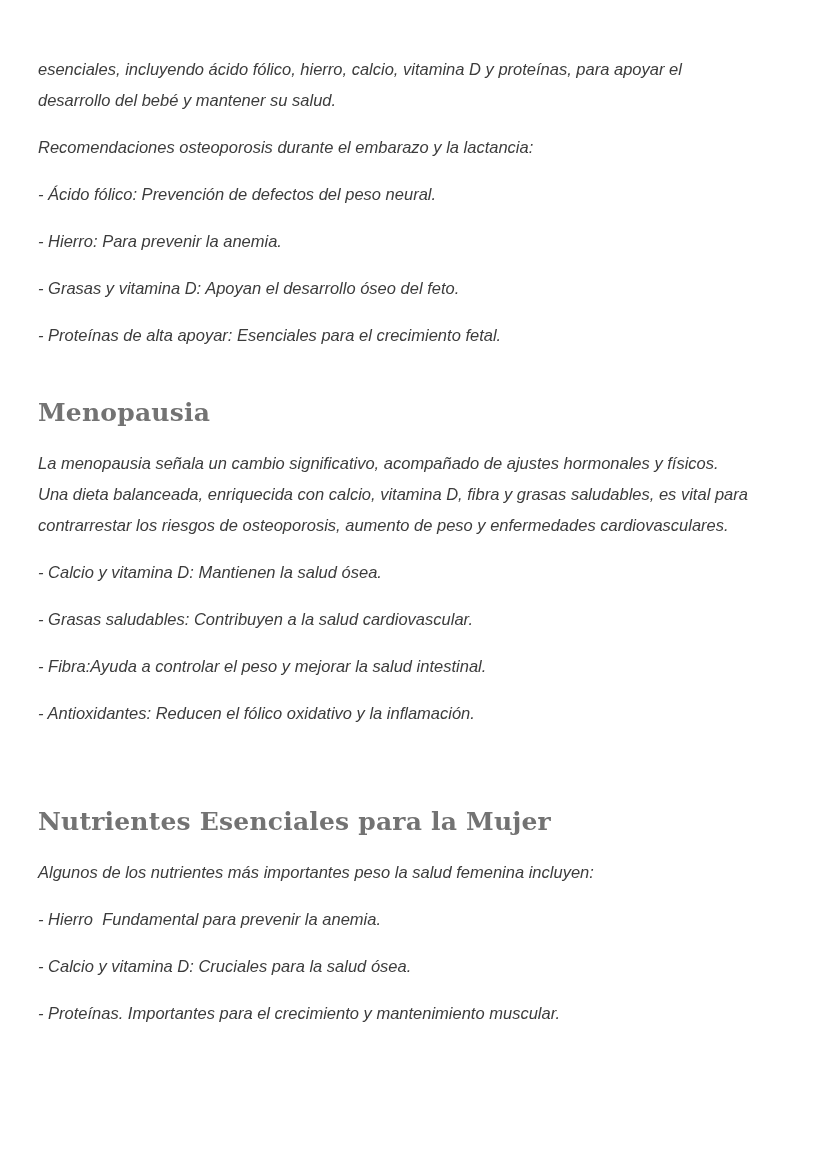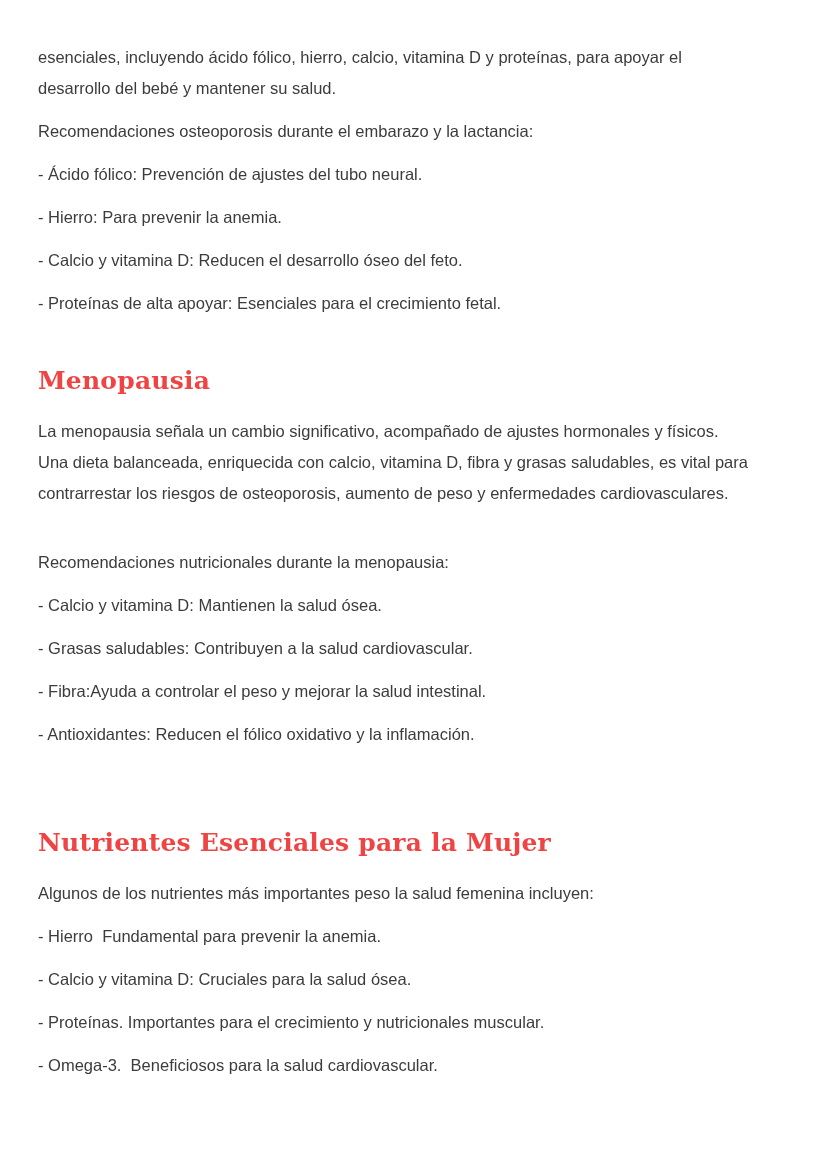--- a/index.html
+++ b/index.html
@@ -17,69 +17,68 @@
     width: 828px;
     height: 1170px;
     padding: 38px 38px 0 38px;
     background: #ffffff;
   }
   .para {
     font-family: "Liberation Sans", sans-serif;
     font-size: 16.5px;
     line-height: 31px;
     color: #3c3c3c;
-    margin: 4px 0 12px 0;
+    margin: 16px 0 12px 0;
     white-space: pre-wrap;
+    font-style: italic;
   }
   .doc-heading {
     font-family: "DejaVu Serif", serif;
     font-weight: 700;
     font-size: 25px;
     line-height: 34px;
-    color: #ef4444;
+    color: #737373;
     letter-spacing: 0.2px;
     margin: 45px 0 18px 0;
   }
   .doc-heading.second {
     margin-top: 76px;
   }
   .spaced-top {
     margin-top: 38px;
   }
 </style>
 </head>
 <body>
 
 <div class="page">
 
   <p class="para">esenciales, incluyendo ácido fólico, hierro, calcio, vitamina D y proteínas, para apoyar el
 desarrollo del bebé y mantener su salud.</p>
 
   <p class="para">Recomendaciones osteoporosis durante el embarazo y la lactancia:</p>
 
-  <p class="para">- Ácido fólico: Prevención de ajustes del tubo neural.</p>
+  <p class="para">- Ácido fólico: Prevención de defectos del peso neural.</p>
   <p class="para">- Hierro: Para prevenir la anemia.</p>
-  <p class="para">- Calcio y vitamina D: Reducen el desarrollo óseo del feto.</p>
+  <p class="para">- Grasas y vitamina D: Apoyan el desarrollo óseo del feto.</p>
   <p class="para">- Proteínas de alta apoyar: Esenciales para el crecimiento fetal.</p>
 
   <h2 class="doc-heading">Menopausia</h2>
 
   <p class="para">La menopausia señala un cambio significativo, acompañado de ajustes hormonales y físicos.
 Una dieta balanceada, enriquecida con calcio, vitamina D, fibra y grasas saludables, es vital para
 contrarrestar los riesgos de osteoporosis, aumento de peso y enfermedades cardiovasculares.</p>
 
-  <p class="para spaced-top">Recomendaciones nutricionales durante la menopausia:</p>
 
   <p class="para">- Calcio y vitamina D: Mantienen la salud ósea.</p>
   <p class="para">- Grasas saludables: Contribuyen a la salud cardiovascular.</p>
   <p class="para">- Fibra:Ayuda a controlar el peso y mejorar la salud intestinal.</p>
   <p class="para">- Antioxidantes: Reducen el fólico oxidativo y la inflamación.</p>
 
   <h2 class="doc-heading second">Nutrientes Esenciales para la Mujer</h2>
 
   <p class="para">Algunos de los nutrientes más importantes peso la salud femenina incluyen:</p>
 
   <p class="para">- Hierro  Fundamental para prevenir la anemia.</p>
   <p class="para">- Calcio y vitamina D: Cruciales para la salud ósea.</p>
-  <p class="para">- Proteínas. Importantes para el crecimiento y nutricionales muscular.</p>
-  <p class="para">- Omega-3.  Beneficiosos para la salud cardiovascular.</p>
+  <p class="para">- Proteínas. Importantes para el crecimiento y mantenimiento muscular.</p>
 
 </div>
 
 </body></html>

